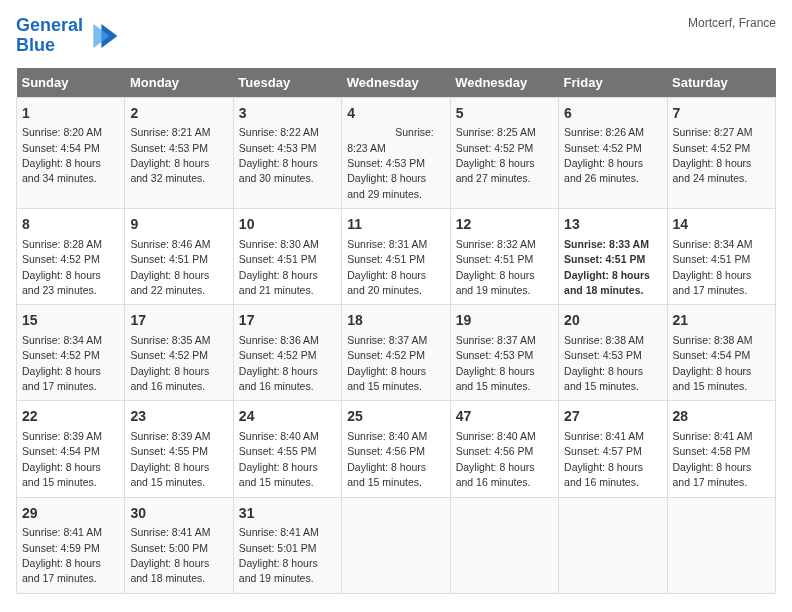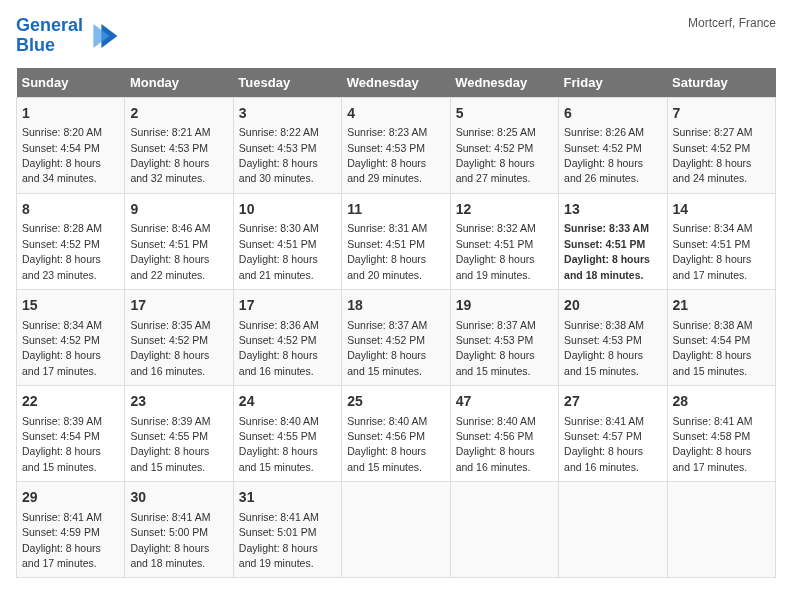--- a/index.html
+++ b/index.html
@@ -128,21 +128,21 @@
 Daylight: 8 hours
 and 34 minutes.</span></td>
         <td><span class="day-num">2</span><span class="day-info" style="white-space: pre-line;">Sunrise: 8:21 AM
 Sunset: 4:53 PM
 Daylight: 8 hours
 and 32 minutes.</span></td>
         <td><span class="day-num">3</span><span class="day-info" style="white-space: pre-line;">Sunrise: 8:22 AM
 Sunset: 4:53 PM
 Daylight: 8 hours
 and 30 minutes.</span></td>
-        <td><span class="day-num">4</span><span class="day-info" style="white-space: pre-line;">Sunrise: 8:23 AM
+        <td><span class="day-num">4</span><span class="day-info" style="white-space: pre-line; margin-left: 48px;">Sunrise: 8:23 AM
 Sunset: 4:53 PM
 Daylight: 8 hours
 and 29 minutes.</span></td>
         <td><span class="day-num">5</span><span class="day-info" style="white-space: pre-line;">Sunrise: 8:25 AM
 Sunset: 4:52 PM
 Daylight: 8 hours
 and 27 minutes.</span></td>
         <td><span class="day-num">6</span><span class="day-info" style="white-space: pre-line;">Sunrise: 8:26 AM
 Sunset: 4:52 PM
 Daylight: 8 hours

